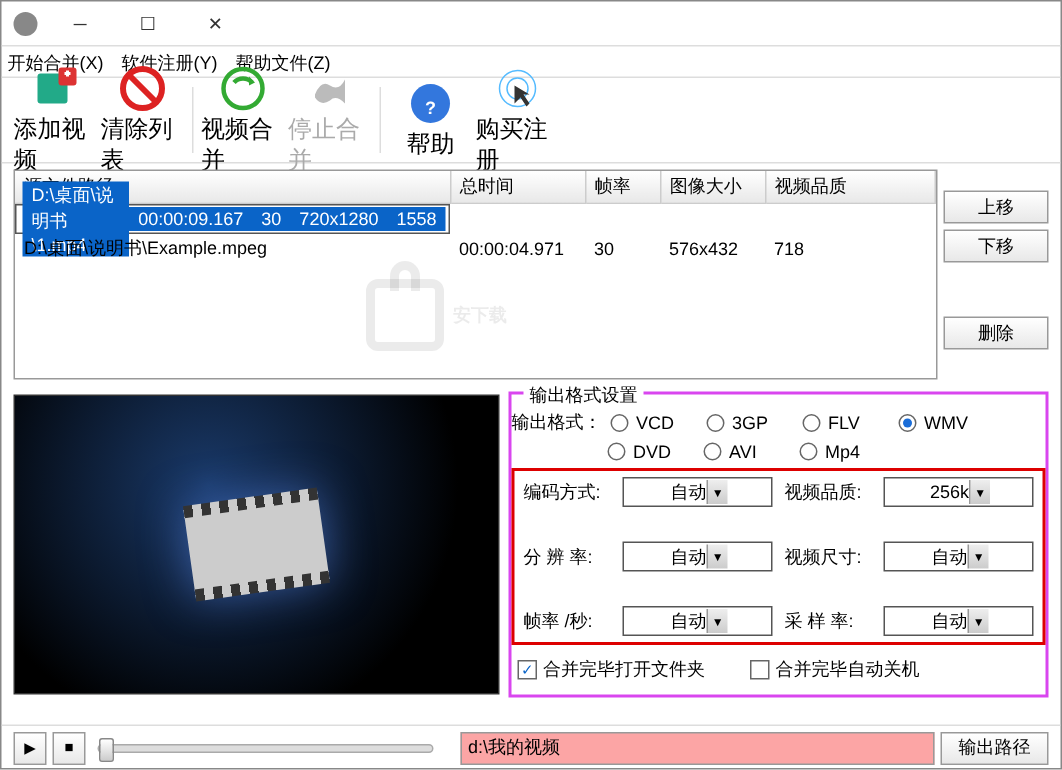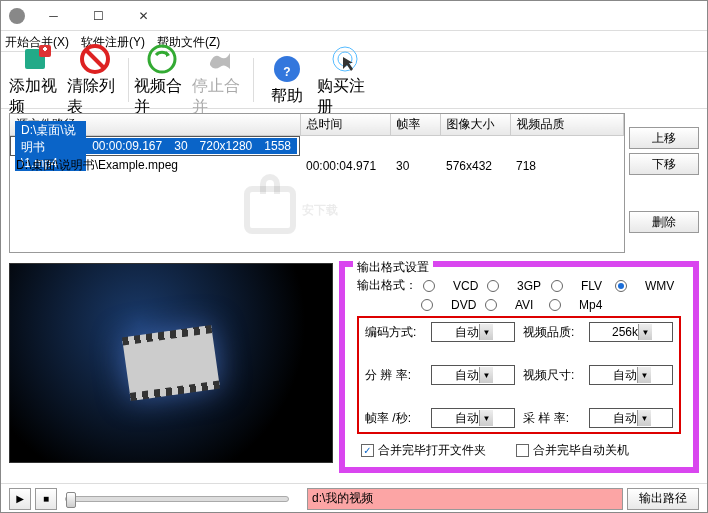--- a/index.html
+++ b/index.html
@@ -23,25 +23,25 @@
 .table td{padding:1px 6px;font-size:12px}
 .table tr.sel td{background:#0a64c8;color:#fff}
 .side-btns{width:78px;display:flex;flex-direction:column;gap:4px;padding:18px 8px 4px 0}
 .btn{height:22px;border:1px solid #999;background:linear-gradient(#fff,#e8e8e8);display:flex;align-items:center;justify-content:center;font-size:12px}
 .lower{display:flex;height:218px;padding:0 8px;gap:6px}
 .preview{width:324px;height:200px;background:radial-gradient(circle at 40% 30%,#1a3a6a,#000 70%);border:1px solid #333;margin-top:6px;position:relative;display:flex;align-items:center;justify-content:center}
 .film{width:90px;height:60px;background:#ccc;border-radius:4px;transform:rotate(-8deg);position:relative;box-shadow:0 0 30px rgba(100,150,255,.5)}
 .film::before,.film::after{content:"";position:absolute;left:0;right:0;height:8px;background:repeating-linear-gradient(90deg,#333 0 6px,#ccc 6px 12px)}
 .film::before{top:-2px}.film::after{bottom:-2px}
 .settings{flex:1;margin-top:4px}
-.fieldset{border:6px solid #d946ef;padding:6px 12px 8px;position:relative}
+.fieldset{border:2px solid #d946ef;padding:6px 0 8px;position:relative}
 .fieldset .legend{position:absolute;top:-8px;left:8px;background:#fff;padding:0 4px;font-size:12px}
 .row{display:flex;align-items:center;gap:6px;margin:4px 0;font-size:12px}
 .row label{min-width:58px}
-.radio{display:flex;align-items:center;gap:18px;min-width:58px}
+.radio{display:flex;align-items:center;gap:5px;min-width:58px}
 .radio .r{width:12px;height:12px;border:1px solid #666;border-radius:50%;display:inline-flex;align-items:center;justify-content:center}
 .radio.on .r::after{content:"";width:6px;height:6px;background:#1a6dd8;border-radius:50%}
 .redbox{border:2px solid #d00;padding:4px 6px;margin-top:4px}
 .grid2{display:grid;grid-template-columns:58px 1fr 58px 1fr;gap:23px 8px;align-items:center}
 .sel{height:20px;border:1px solid #555;background:#fff;display:flex;align-items:center;justify-content:center;padding:0 2px 0 4px;font-size:12px}
 .sel .arrow{width:14px;height:16px;background:linear-gradient(#eee,#ccc);border-left:1px solid #999;display:flex;align-items:center;justify-content:center;font-size:8px}
 .chk-row{display:flex;gap:30px;margin-top:8px;padding-left:4px}
 .chk{display:flex;align-items:center;gap:4px}
 .chk .box{width:13px;height:13px;border:1px solid #666;display:flex;align-items:center;justify-content:center;font-size:10px;color:#0a64c8}
 .bottom{display:flex;align-items:center;height:30px;padding:0 8px;gap:4px;border-top:1px solid #ddd;margin-top:8px}

